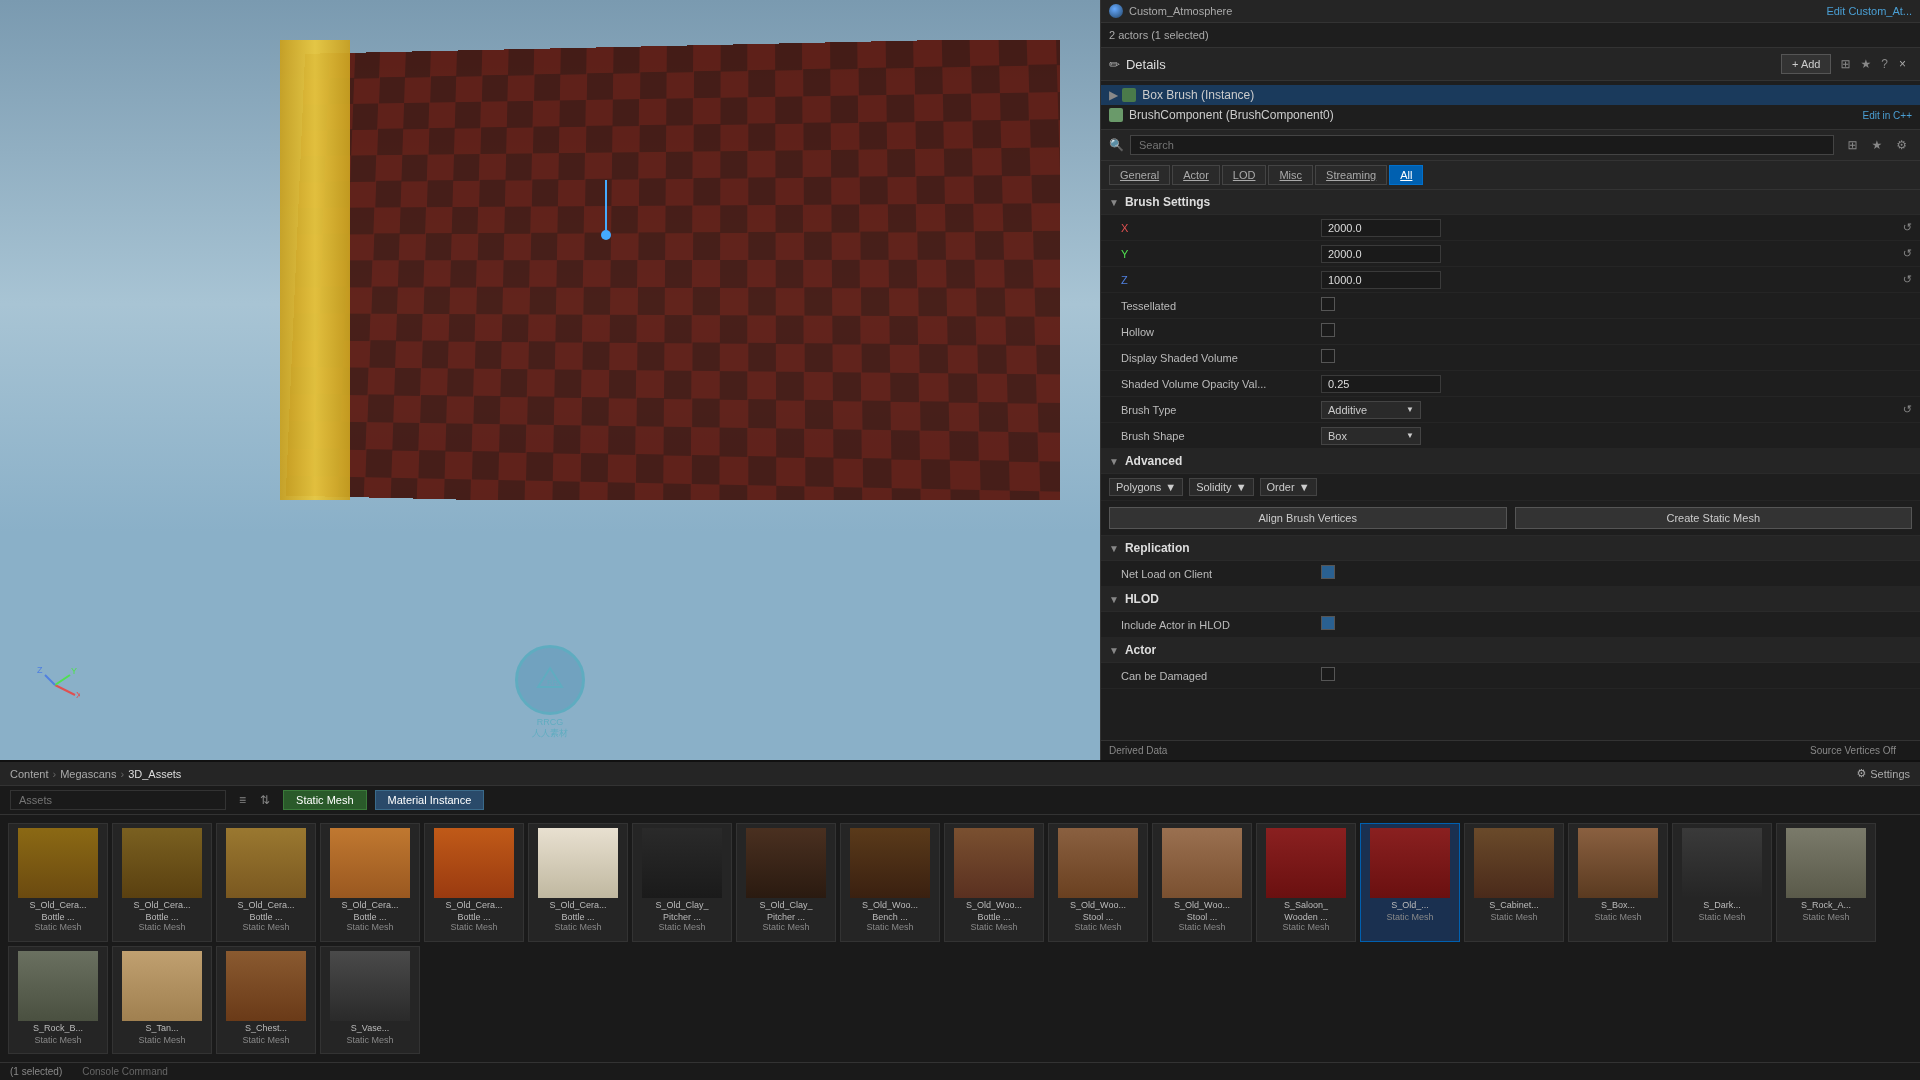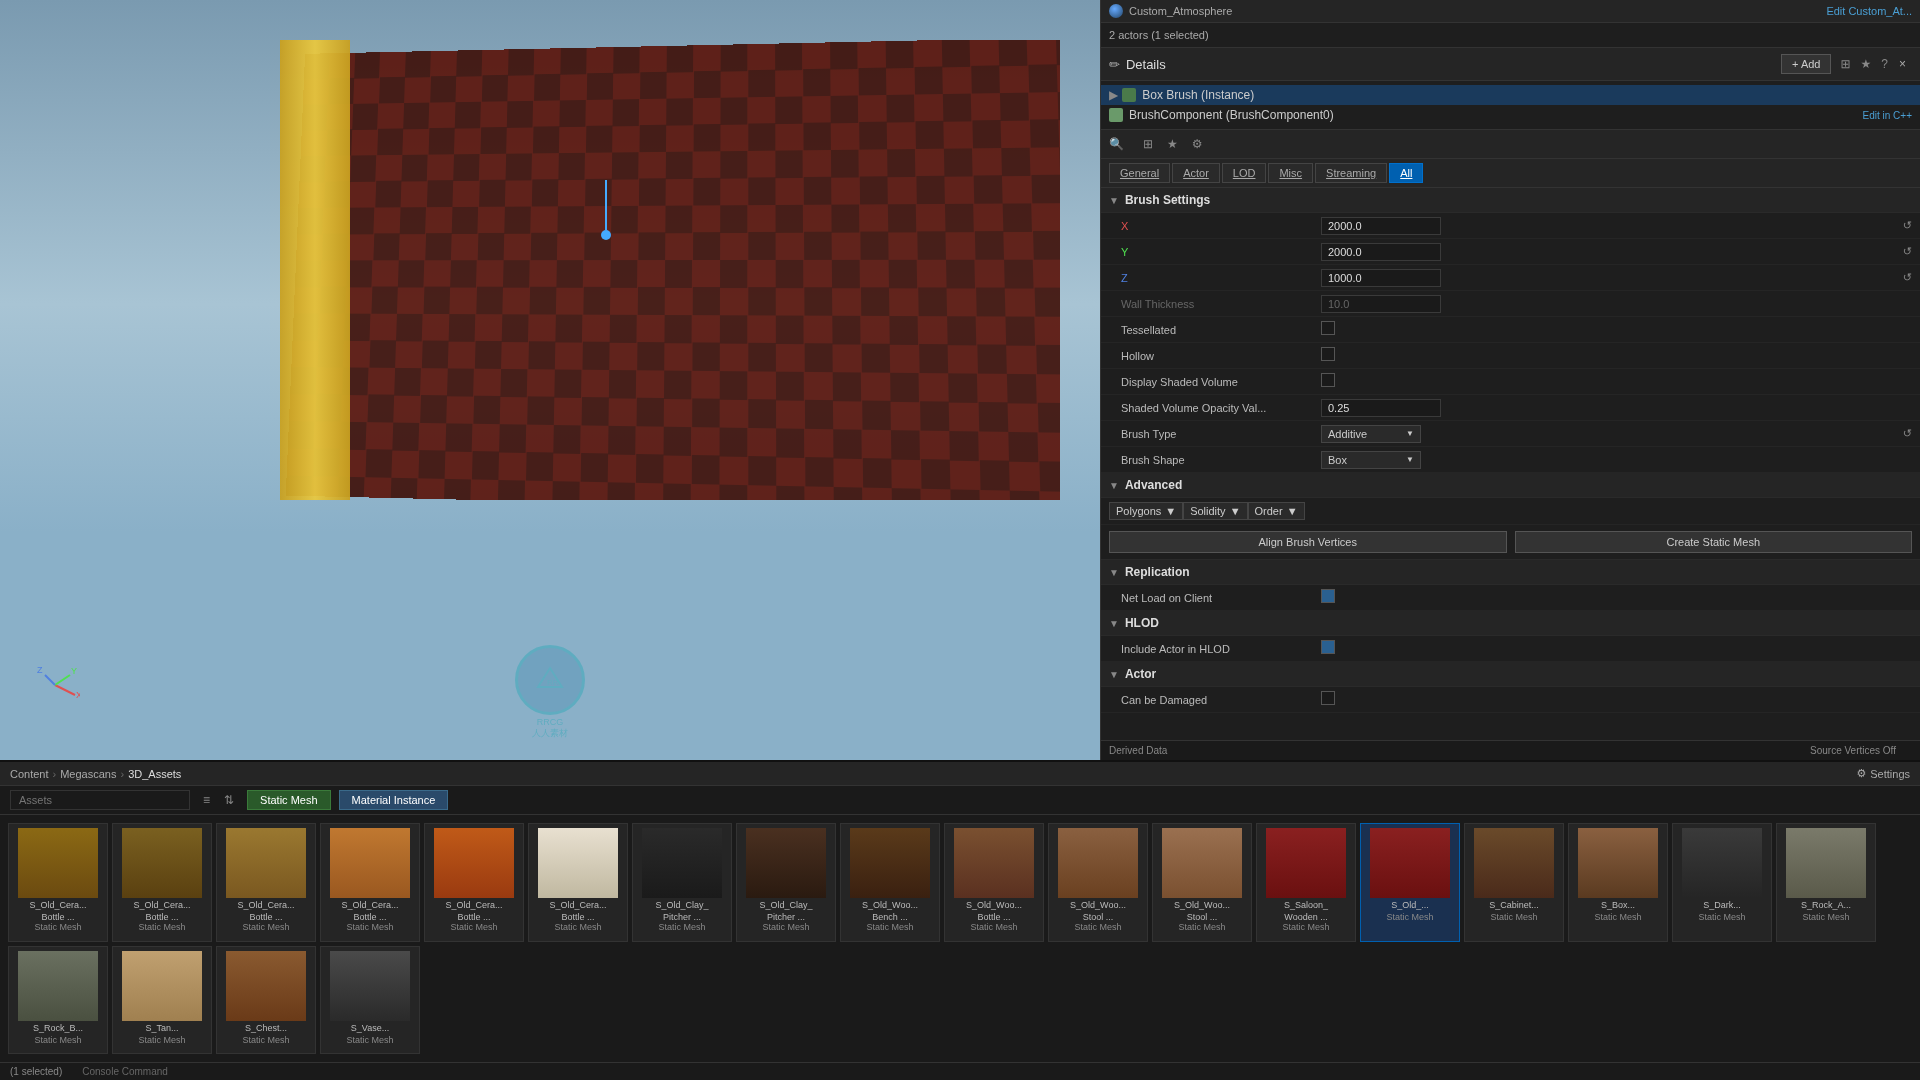--- a/index.html
+++ b/index.html
@@ -58,34 +58,34 @@
     .checkbox { width: 14px; height: 14px; background: #1a1a1a; border: 1px solid #555; display: inline-block; }
     .checkbox.checked { background: #2a6090; }
 
     .select-field { display: flex; align-items: center; }
     .select-box { background: #2a2a2a; border: 1px solid #444; color: #ccc; padding: 2px 6px; font-size: 11px; min-width: 100px; cursor: pointer; display: flex; align-items: center; justify-content: space-between; }
     .select-box .arrow-down { margin-left: 6px; font-size: 8px; }
 
     .brush-buttons { display: flex; gap: 8px; padding: 6px 8px; border-bottom: 1px solid #2a2a2a; }
     .brush-btn { background: #333; border: 1px solid #555; color: #ccc; padding: 4px 14px; cursor: pointer; font-size: 11px; flex: 1; text-align: center; }
 
-    .advanced-row { display: flex; align-items: center; padding: 4px 8px; border-bottom: 1px solid #252525; }
+    .advanced-row { display: flex; align-items: center; padding: 4px 8px; gap: 6px; border-bottom: 1px solid #252525; }
     .polygons-select { background: #2a2a2a; border: 1px solid #444; color: #ccc; padding: 2px 6px; font-size: 11px; display: flex; align-items: center; gap: 4px; cursor: pointer; }
 
     
     .bottom-area { height: 320px; background: #1a1a1a; border-top: 2px solid #111; display: flex; flex-direction: column; }
 
     .bottom-header { display: flex; align-items: center; padding: 5px 10px; background: #252525; border-bottom: 1px solid #333; }
     .breadcrumb { display: flex; align-items: center; gap: 4px; font-size: 11px; color: #aaa; }
     .breadcrumb .sep { color: #666; }
     .breadcrumb .active { color: #ddd; }
     .settings-btn { margin-left: auto; display: flex; align-items: center; gap: 4px; color: #aaa; cursor: pointer; font-size: 11px; }
 
     .filter-bar { display: flex; align-items: center; padding: 4px 10px; gap: 8px; border-bottom: 1px solid #333; }
-    .asset-filter { background: #1a1a1a; border: 1px solid #333; color: #ccc; padding: 3px 8px; font-size: 11px; width: 180px; }
+    .asset-filter { background: #1a1a1a; border: 1px solid #333; color: #ccc; padding: 3px 8px; font-size: 11px; width: 216px; }
     .filter-icons { display: flex; gap: 4px; }
     .filter-icon-btn { color: #888; cursor: pointer; padding: 2px 5px; font-size: 12px; }
     .type-btn { padding: 3px 12px; font-size: 11px; cursor: pointer; color: #fff; border: 1px solid #555; }
     .type-btn.static-mesh { background: #2a5a2a; border-color: #3a7a3a; }
     .type-btn.material { background: #2a4a6a; border-color: #3a6a8a; }
 
     .asset-grid { display: flex; flex-wrap: wrap; gap: 4px; padding: 8px; overflow-y: auto; flex: 1; }
     .asset-item { width: 100px; background: #252525; border: 1px solid #333; cursor: pointer; display: flex; flex-direction: column; align-items: center; padding: 4px; position: relative; }
     .asset-item.selected { border-color: #0060b0; background: #1a3050; }
     .asset-thumb { width: 80px; height: 70px; background: #1a1a1a; display: flex; align-items: center; justify-content: center; overflow: hidden; }
@@ -202,20 +202,21 @@
       </div>
       <div class="actor-row indent">
         <div class="icon-small" style="background:#6a9a6a; margin-right:6px;"></div>
         <span>BrushComponent (BrushComponent0)</span>
         <span class="edit-cpp">Edit in C++</span>
       </div>
     </div>
 
     <div class="search-bar">
       <span class="search-icon">🔍</span>
+      <input type="text" placeholder="Search" style="">
       <div class="search-actions">
         <span class="icon-btn">⊞</span>
         <span class="icon-btn">★</span>
         <span class="icon-btn">⚙</span>
       </div>
     </div>
 
     <div class="filter-tabs">
       <div class="filter-tab">General</div>
       <div class="filter-tab">Actor</div>
@@ -249,26 +250,20 @@
       </div>
 
       <div class="prop-row">
         <span class="prop-label color-z">Z</span>
         <div class="prop-value">
           <input class="prop-input" type="text" value="1000.0" style="">
         </div>
         <span class="reset-btn">↺</span>
       </div>
 
-      <div class="prop-row">
-        <span class="prop-label" style="color:#666;">Wall Thickness</span>
-        <div class="prop-value">
-          <input class="prop-input grayed" type="text" value="10.0" style="">
-        </div>
-      </div>
 
       <div class="prop-row">
         <span class="prop-label">Tessellated</span>
         <div class="prop-value">
           <div class="checkbox"></div>
         </div>
       </div>
 
       <div class="prop-row">
         <span class="prop-label">Hollow</span>

